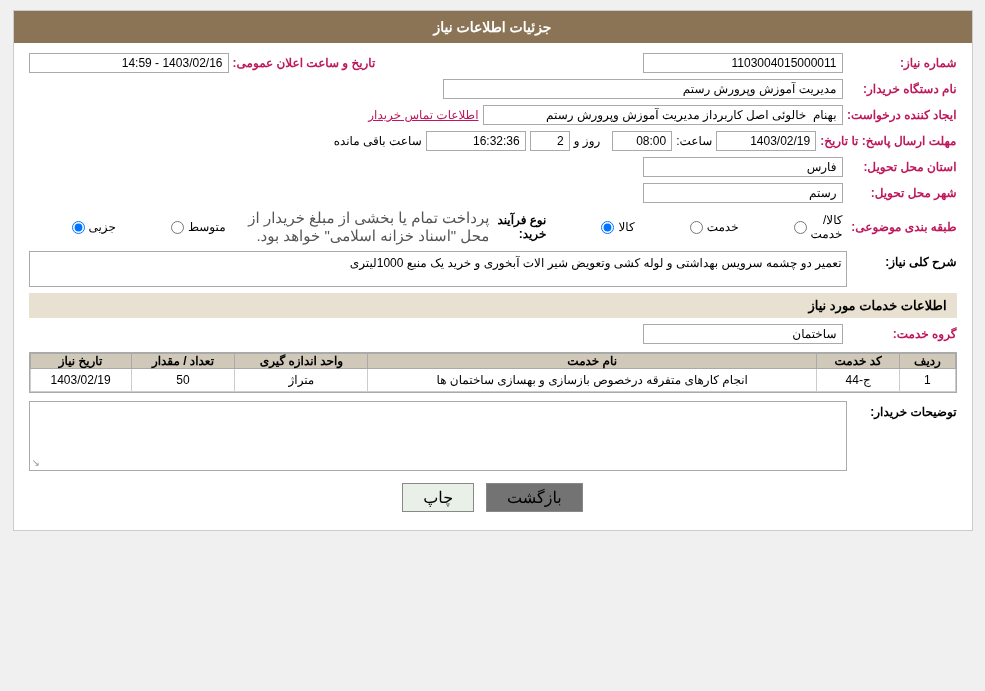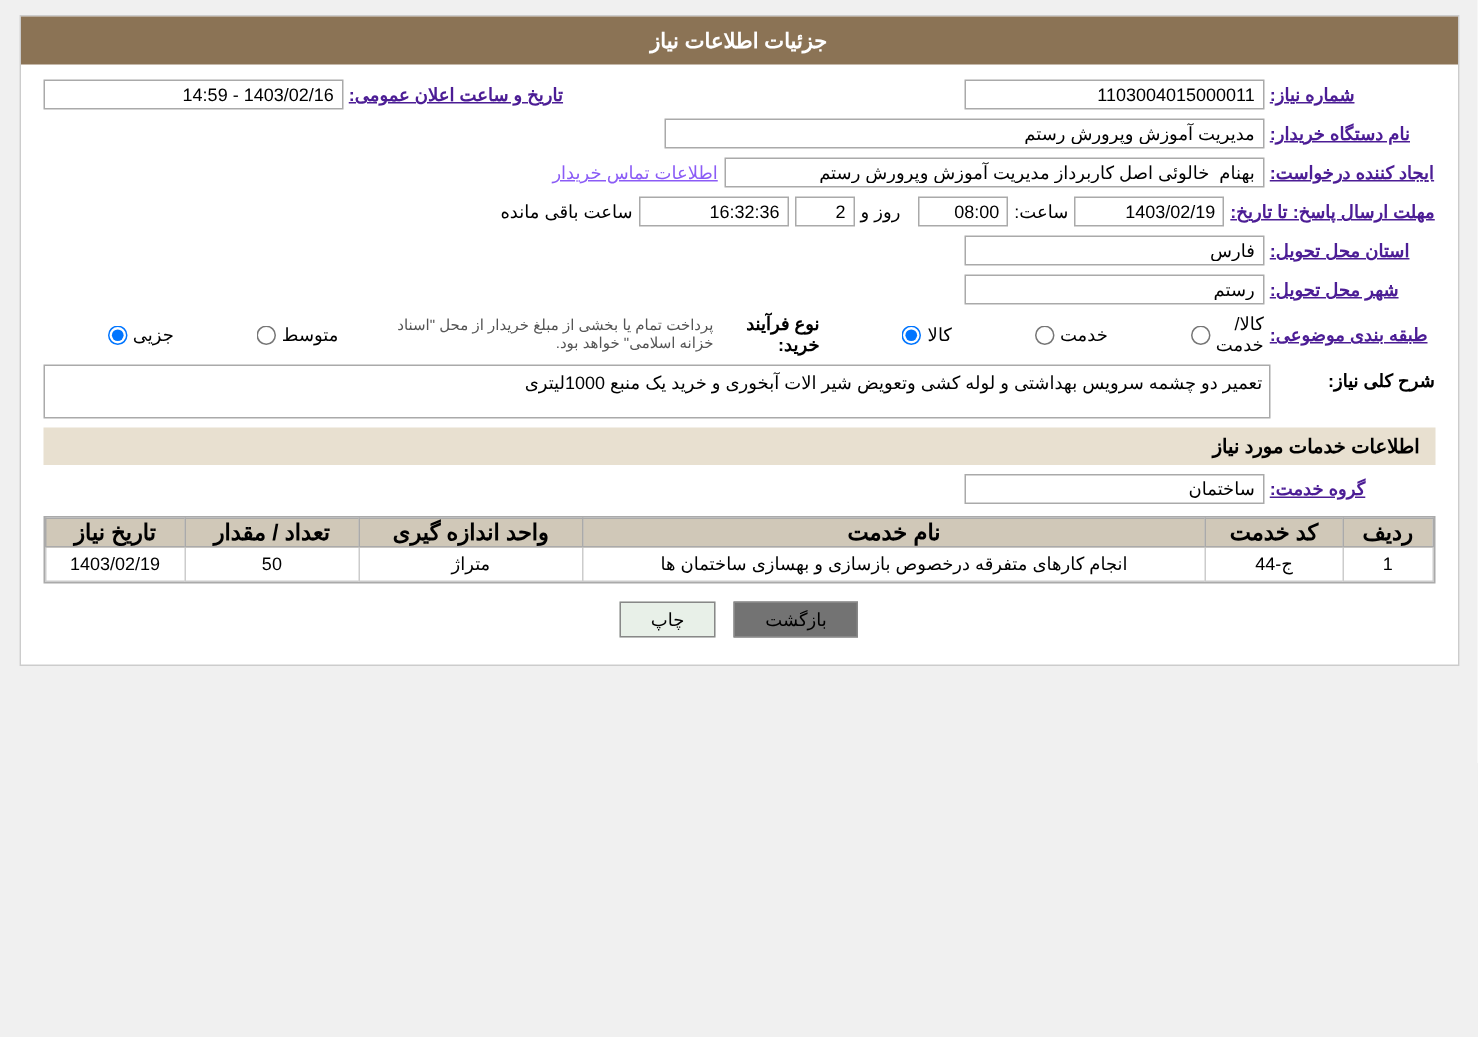--- a/index.html
+++ b/index.html
@@ -27,41 +27,40 @@
     .content {
       padding: 10px 15px;
     }
     .form-row {
       display: flex;
       align-items: center;
       margin-bottom: 6px;
       gap: 4px;
     }
     .label {
-      color: #4c1d95;
+      color: #be185d;
       font-weight: bold;
       white-space: nowrap;
       min-width: 110px;
-      text-align: left;
-      text-decoration: underline;
+      text-align: right;
     }
     .input-box {
       border: 1px solid #aaa;
       background: white;
       padding: 2px 5px;
       font-size: 12px;
       font-family: Tahoma, Arial, sans-serif;
       direction: rtl;
     }
     .input-box.wide { width: 320px; }
     .input-box.medium { width: 200px; }
     .input-box.small { width: 100px; }
     .input-box.xsmall { width: 60px; }
     .link-text {
-      color: #8b5cf6;
+      color: #be185d;
       text-decoration: underline;
       cursor: pointer;
     }
     .section-title {
       background: #e8e0d0;
       padding: 5px 10px;
       font-weight: bold;
       font-size: 13px;
       margin: 6px 0;
       text-align: right;
@@ -84,37 +83,37 @@
     }
     table {
       width: 100%;
       border-collapse: collapse;
     }
     table th {
       background: #d0c8b8;
       border: 1px solid #aaa;
       padding: 0 6px;
       text-align: center;
-      font-size: 15px;
+      font-size: 12px;
     }
     table td {
       border: 1px solid #ccc;
       padding: 4px 6px;
       text-align: center;
       font-size: 12px;
     }
     .button-row {
       display: flex;
       justify-content: center;
       gap: 12px;
       margin: 12px 0 8px 0;
     }
     .btn {
       padding: 4px 20px;
-      font-size: 12px;
+      font-size: 16px;
       font-family: Tahoma, Arial, sans-serif;
       cursor: pointer;
       border: 1px solid #888;
       background: #f5f5f5;
     }
     .btn-print {
       background: #e8f0e8;
     }
     .btn-back {
       background: #737373;
@@ -235,21 +234,21 @@
           <span>خدمت</span>
           <input type="radio" name="category" style="">
         </div>
         <div class="radio-item">
           <span>کالا</span>
           <input type="radio" name="category" checked="" style="">
         </div>
       </div>
       <span style="margin-right:8px;font-weight:bold;">نوع فرآیند خرید:</span>
       <div class="radio-group">
-        <span style="color:#555;font-size:10px;margin-left:8px;">پرداخت تمام یا بخشی از مبلغ خریدار از محل "اسناد خزانه اسلامی" خواهد بود.</span>
+        <span style="color:#555;font-size:15px;margin-left:8px;">پرداخت تمام یا بخشی از مبلغ خریدار از محل "اسناد خزانه اسلامی" خواهد بود.</span>
         <div class="radio-item">
           <span>متوسط</span>
           <input type="radio" name="process" style="">
         </div>
         <div class="radio-item">
           <span>جزیی</span>
           <input type="radio" name="process" checked="" style="">
         </div>
       </div>
     </div>
@@ -286,20 +285,26 @@
       <td>ج-44</td>
       <td>انجام کارهای متفرقه درخصوص بازسازی و بهسازی ساختمان ها</td>
       <td>متراژ</td>
       <td>50</td>
       <td>1403/02/19</td>
     </tr>
           </tbody>
       </table>
     </div>
 
+    <div class="buyer-desc-row">
+      <span class="buyer-desc-label">توضیحات خریدار:</span>
+      <div class="buyer-desc-content">
+        <span class="description-resize">↘</span>
+      </div>
+    </div>
 
     <div class="button-row">
       <button class="btn btn-back">بازگشت</button>
       <button class="btn btn-print">چاپ</button>
     </div>
 
   </div>
 </div>
 
 </body></html>

